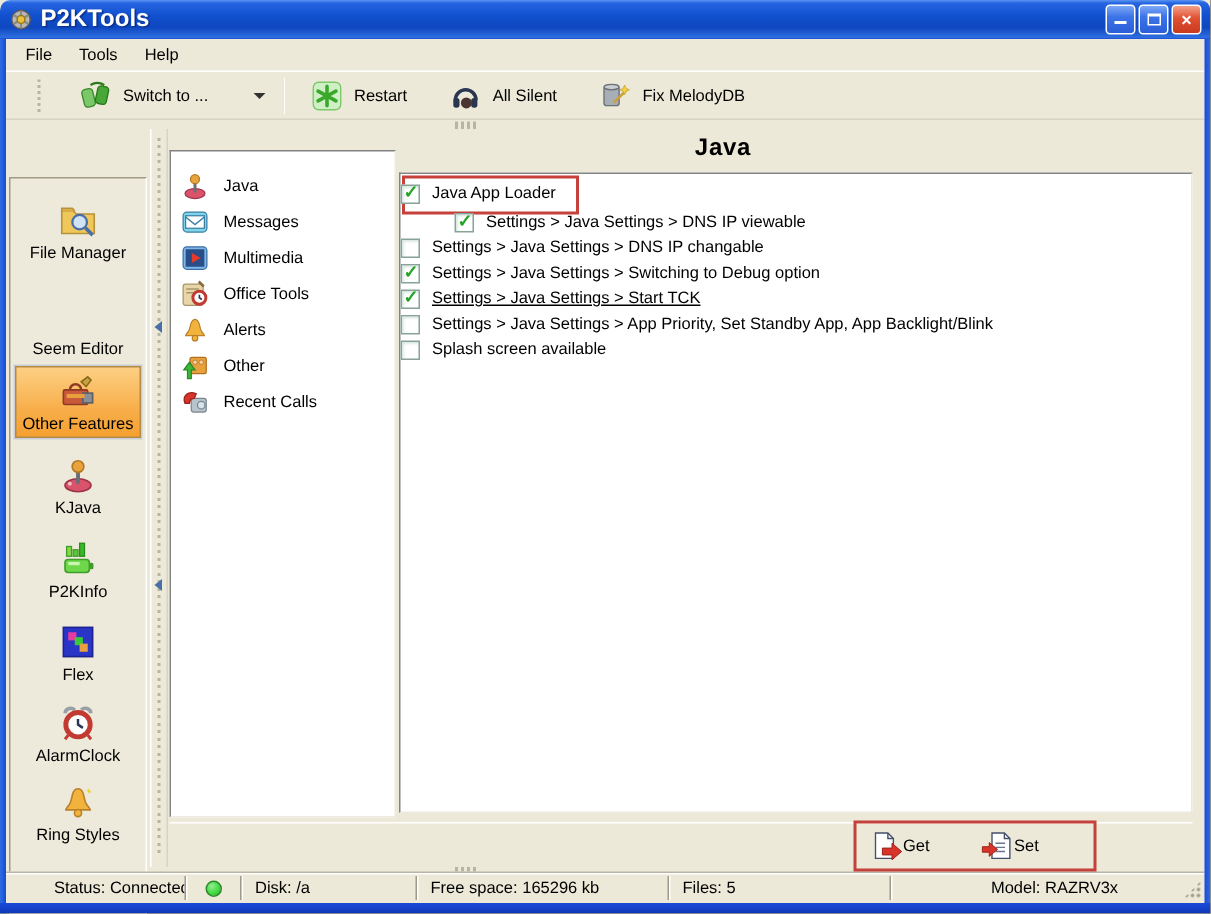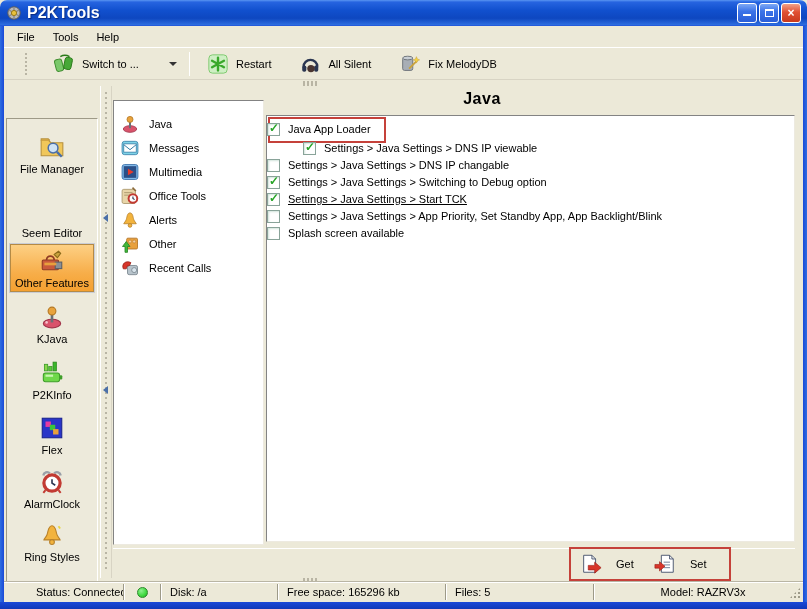--- a/index.html
+++ b/index.html
@@ -76,21 +76,21 @@
   .cb.checked::after { content:"\2713"; position:absolute; left:1px; top:-3px; color:#26A426; font-size:12px; font-weight:bold; }
   .cbl { white-space:nowrap; }
   .cbrow.hl::before { content:""; position:absolute; left:1px; top:-4px; width:114px; height:22px;
     border:2px solid #C5413A; pointer-events:none; }
 
   .actions-strip { position:absolute; left:113px; top:548px; width:682px; height:30px; background:#ECE9D8;
     border-top:1px solid #fff; }
   .red-box-actions { position:absolute; left:569px; top:547px; width:162px; height:34px;
     border:2px solid #C5413A; pointer-events:none; z-index:10; }
   .action-btn { position:absolute; top:551px; width:70px; height:26px; display:flex; align-items:center;
-    gap:14px; cursor:pointer; padding:2px 4px; }
+    cursor:pointer; padding:2px 4px; }
   #act-get { left:576px; } #act-set { left:650px; }
 
   .grip-dots { position:absolute; width:16px; height:5px;
     background-image:repeating-linear-gradient(90deg,#B9B5A4 0 2px,transparent 2px 4px); }
 
   
   .statusbar { position:absolute; left:4px; right:4px; top:581px; height:21px; background:#ECE9D8;
     border-top:1px solid #B9B5A4; box-shadow:inset 0 1px 0 #fff; display:flex; align-items:stretch; }
   .sb-panel { display:flex; align-items:center; padding-left:8px; overflow:hidden; white-space:nowrap; }
   .sb-sep { width:2px; margin:2px 0; border-left:1px solid #9D9A88; border-right:1px solid #fff; }

